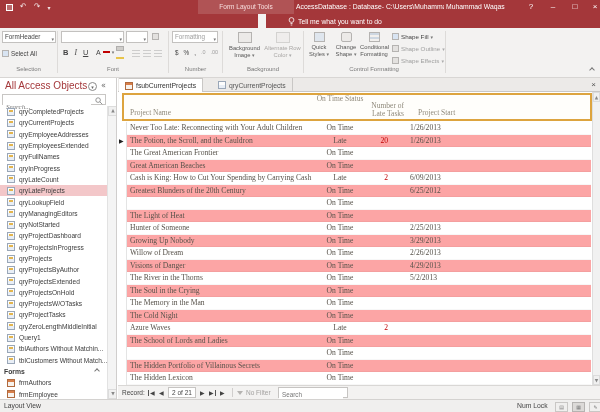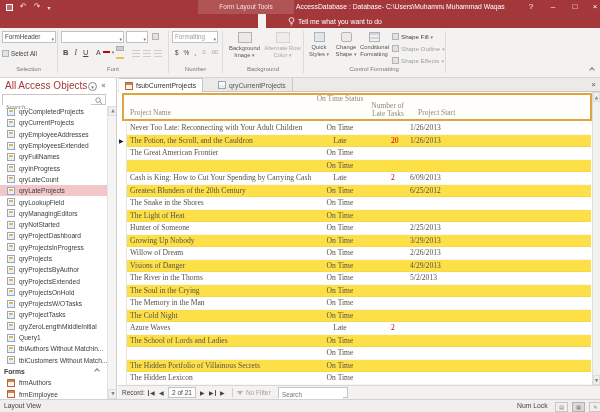--- a/index.html
+++ b/index.html
@@ -100,26 +100,26 @@
                 border:2px solid #dda43f; font-family:"Liberation Serif",serif; color:#8f897b; font-size:7.5px; }
   .fh-name  { position:absolute; left:6px;  bottom:2px; }
   .fh-status{ position:absolute; left:188px; bottom:16px; width:56px; text-align:center; }
   .fh-late  { position:absolute; left:238px; bottom:1px; width:42px; text-align:right; line-height:8px; }
   .fh-start { position:absolute; left:294px; bottom:2px; }
 
   .selstrip { position:absolute; left:0; top:30px; width:9px; height:263px; background:#fff; border-right:1px solid #e4e4e4; }
   .rows { position:absolute; left:9px; top:30px; width:464px; }
   .trow { position:relative; height:12.5px; font-family:"Liberation Serif",serif; font-size:7.6px; color:#57524a;
           line-height:12.5px; border-bottom:1px solid rgba(0,0,0,.03); }
-  .trow.alt { background:#fde047; }
+  .trow.alt { background:#fca5a5; }
   .cur-arrow { display:none; }
   .trow.current .cur-arrow { display:block; position:absolute; left:-8px; top:0; font-size:6px; color:#222; line-height:12.5px;}
   .c-name  { position:absolute; left:3px; right:230px; white-space:nowrap; overflow:hidden; }
   .c-status{ position:absolute; left:185px; width:56px; text-align:center; }
-  .c-late  { position:absolute; left:264px; width:17px; color:#c00000; }
+  .c-late  { position:absolute; left:244px; width:17px; text-align:right; color:#c00000; }
   .c-start { position:absolute; left:283px;text-align:right; }
 
   .vscroll { position:absolute; left:592px; top:92px; width:8px; height:293px; background:#f1f1f1; border-left:1px solid #dedede;}
   .vscroll .arr { position:absolute; left:0; width:7px; height:10px; font-size:4.5px; line-height:10px; text-align:center; color:#888;
                   background:#f0f0f0; border:1px solid #dcdcdc; }
 
   
   .recnav { position:absolute; left:118px; top:385px; width:482px; height:14px; background:#f3f2f1;
             border-top:1px solid #d9d7d5; font-size:6.5px; color:#444; }
   .recnav > * { position:absolute; top:0; height:13px; line-height:13px; }
@@ -461,41 +461,41 @@
       </div>
         <div class="trow">
 
         <span class="c-name">The Great American Frontier</span>
         <span class="c-status">On Time</span>
         <span class="c-late"></span>
         <span class="c-start"></span>
       </div>
         <div class="trow alt">
 
+        <span class="c-name">Great American Beaches</span>
         <span class="c-status">On Time</span>
         <span class="c-late"></span>
         <span class="c-start"></span>
       </div>
         <div class="trow">
 
         <span class="c-name">Cash is King: How to Cut Your Spending by Carrying Cash</span>
         <span class="c-status">Late</span>
         <span class="c-late">2</span>
         <span class="c-start">6/09/2013</span>
       </div>
         <div class="trow alt">
 
         <span class="c-name">Greatest  Blunders of the 20th Century</span>
         <span class="c-status">On Time</span>
         <span class="c-late"></span>
         <span class="c-start">6/25/2012</span>
       </div>
         <div class="trow">
 
-        <span class="c-name">The Snake in the Shores</span>
         <span class="c-status">On Time</span>
         <span class="c-late"></span>
         <span class="c-start"></span>
       </div>
         <div class="trow alt">
 
         <span class="c-name">The Light of Heat</span>
         <span class="c-status">On Time</span>
         <span class="c-late"></span>
         <span class="c-start"></span>

